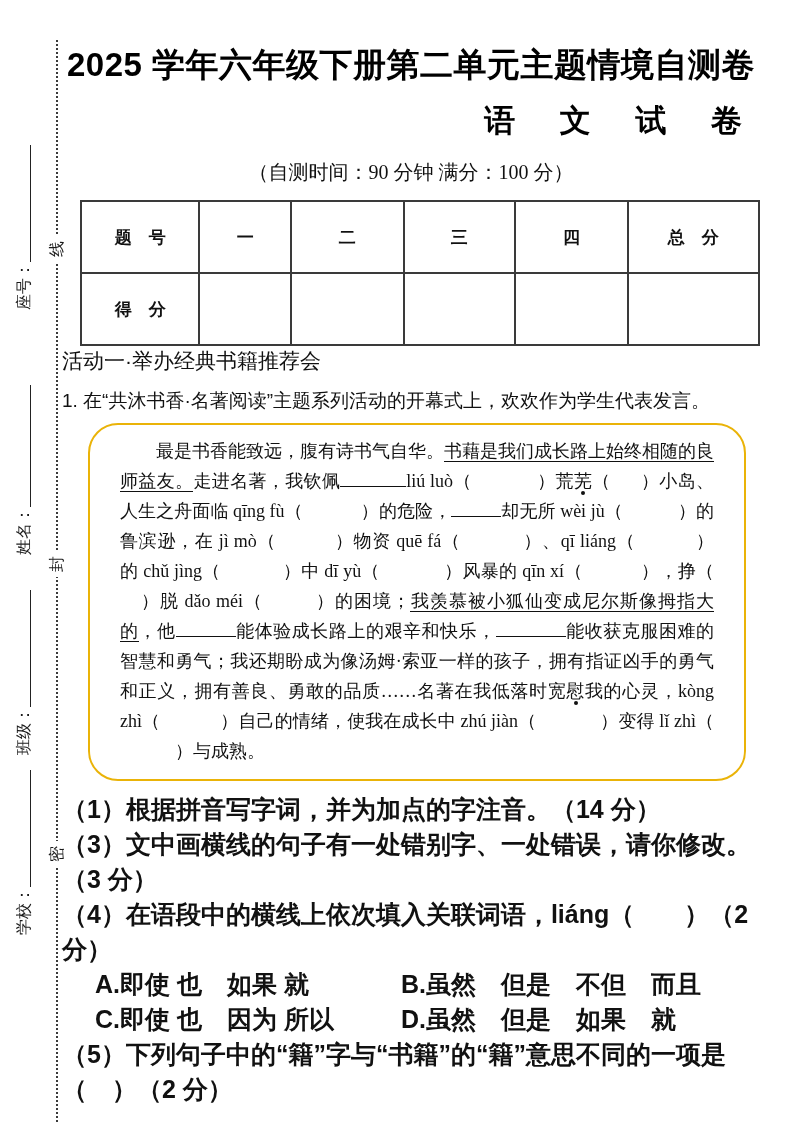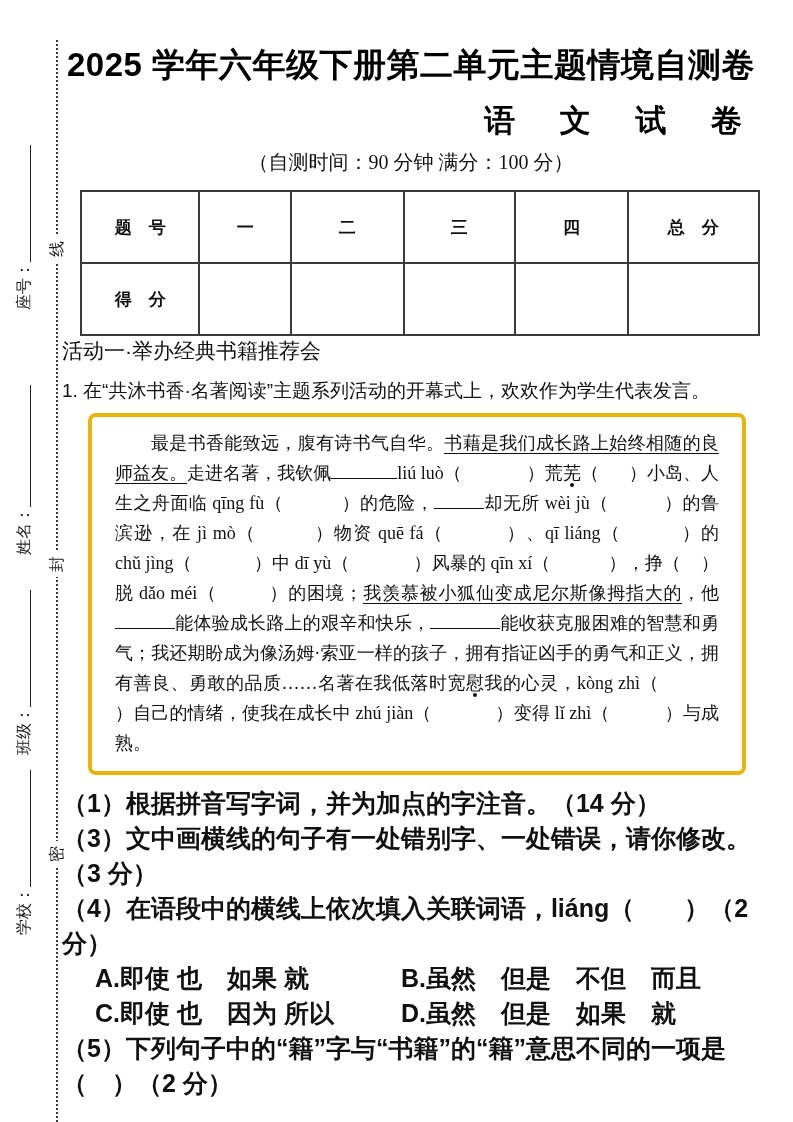--- a/index.html
+++ b/index.html
@@ -14,34 +14,34 @@
   .seal-field{position:absolute;left:9px;height:28px;display:flex;align-items:flex-end;
               transform:rotate(-90deg);transform-origin:left top;font-size:16px;color:#1a1a1a;}
   .seal-field .seal-label{white-space:nowrap;line-height:26px;}
   .seal-field .seal-line{flex:1;border-bottom:1.5px solid #222;margin-bottom:6px;}
   
   .main{position:absolute;left:62px;top:0;width:698px;}
   .title{margin:44px 0 16px;font-size:33px;font-weight:bold;text-align:center;
          letter-spacing:0.5px;line-height:42px;color:#000;}
   .subject{margin:14px 0 0;font-size:31px;font-weight:bold;text-align:right;
            letter-spacing:18px;text-indent:18px;line-height:38px;color:#000;}
-  .meta{margin-top:9px;font-size:20px;text-align:center;
+  .meta{margin-top:19px;font-size:20px;text-align:center;
         font-family:"Liberation Serif",serif;line-height:26px;}
   
   .score-table{border-collapse:collapse;margin:15px 0 0 18px;}
   .score-table td{border:2px solid #3a3a3a;height:38px;text-align:center;
                   font-size:17px;font-weight:bold;padding:16px;}
   
   .intro{margin:13px 0 0;font-size:19px;line-height:31px;text-indent:2em;
          font-family:"Liberation Serif",serif;text-align:justify;}
   .activity{margin:0 0 0;font-size:21px;font-weight:normal;line-height:30px;}
   .q1intro{margin:7px 0 0;font-size:19px;font-weight:500;line-height:35px;text-align:justify;}
   
   .passage-box{box-sizing:border-box;margin:5px 0 0 26px;width:658px;
-               border:4px solid #eab308;border-radius:8px;padding:11px 23px 13px;
+               border:2px solid #eab308;border-radius:30px;padding:11px 30px 13px;
                font-family:"Liberation Serif",serif;font-size:18px;line-height:30px;
                text-indent:2em;text-align:justify;}
   .passage-box .uline{border-bottom:1.5px solid #111;}
   .passage-box .blank{display:inline-block;border-bottom:1.5px solid #111;height:1em;
                       vertical-align:baseline;}
   .paren-gap{display:inline-block;}
   .dotchar{position:relative;}
   .dotchar::after{content:"";position:absolute;left:50%;bottom:-4px;width:4px;height:4px;
                   border-radius:50%;background:#111;transform:translateX(-50%);}
   

